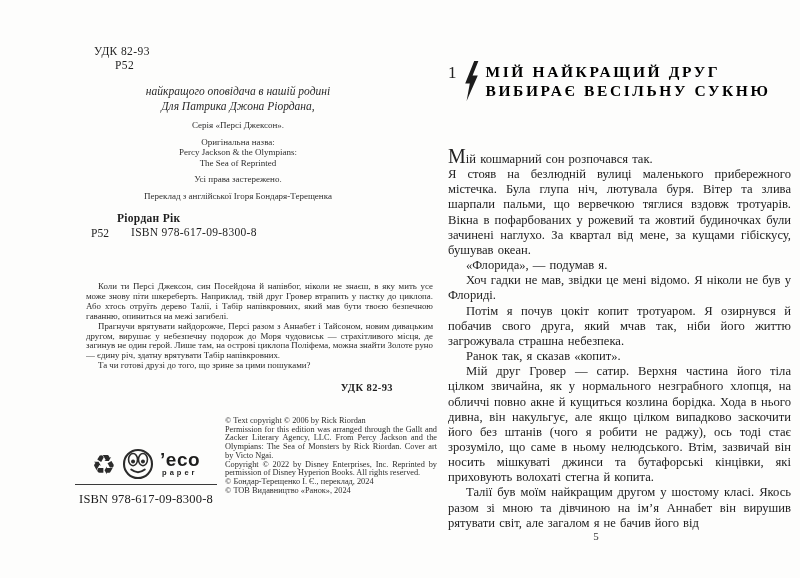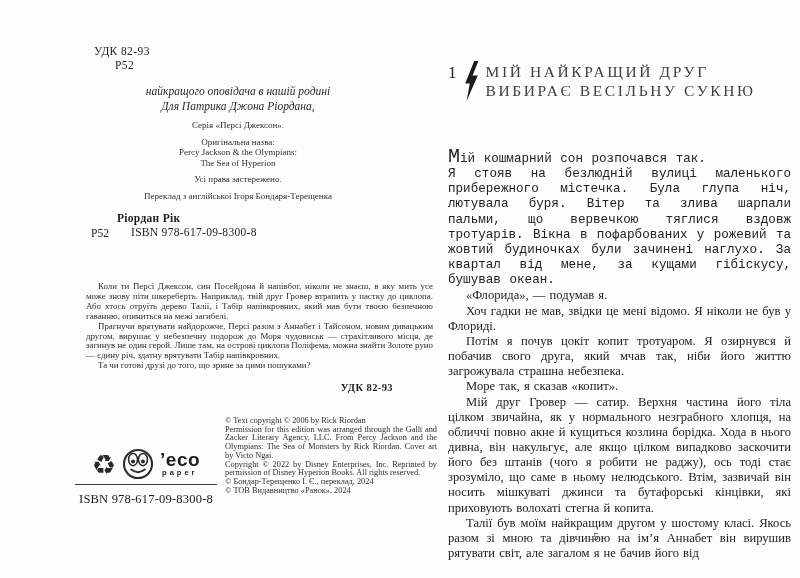--- a/index.html
+++ b/index.html
@@ -52,27 +52,27 @@
     font-size: 8.6px; line-height: 10.5px; color: #2b2b2b; }
   .isbn-bottom { margin-top: 7px; font-size: 12.5px; letter-spacing: .2px; color: #1a1a1a; }
 
   .copyright-col { position: absolute; top: 417px; left: 197px; width: 212px;
     font-size: 8.3px; line-height: 8.7px; text-align: justify; color: #2d2d2d; }
 
   
   .chapter-head { position: absolute; top: 61px; left: 28px; display: flex; align-items: flex-start; }
   .ch-num { font-size: 17px; line-height: 20px; margin-top: 2px; color: #222; }
   .bolt { margin: 0 7px 0 7px; }
-  .ch-title { font-size: 15.5px; line-height: 18.5px; letter-spacing: 2.6px; color: #404040; margin-top: 2px; }
+  .ch-title { font-size: 15.5px; line-height: 18.5px; letter-spacing: 2.6px; color: #000000; margin-top: 2px; font-weight: bold; }
 
   .body-text { position: absolute; top: 149px; left: 28px; width: 343px;
     font-size: 12.6px; line-height: 15.15px; text-align: justify; color: #222;
     word-spacing: 1px; }
   .body-text p { text-indent: 18px; }
-  .body-text p.opening, .body-text p.noindent { text-indent: 0; font-family: Liberation Mono, monospace; }
+  .body-text p.opening, .body-text p.noindent { text-indent: 0; }
   .body-text p.opening::first-letter { font-size: 20px; }
 
   .page-number { position: absolute; top: 530px; left: 0; width: 352px; text-align: center;
     font-size: 11px; color: #333; }
 </style>
 </head>
 <body>
 
 <div class="page page-left">
 
@@ -84,21 +84,21 @@
   <div class="dedication">
     <div>найкращого оповідача в нашій родині</div>
     <div>Для Патрика Джона Ріордана,</div>
   </div>
 
   <div class="series-block">
     <div class="grp">Серія «Персі Джексон».</div>
     <div class="grp">
       <div>Оригінальна назва:</div>
       <div>Percy Jackson &amp; the Olympians:</div>
-      <div>The Sea of Hyperion</div>
+      <div>The Sea of Reprinted</div>
     </div>
     <div class="grp">Усі права застережено.</div>
     <div>Переклад з англійської Ігоря Бондаря-Терещенка</div>
   </div>
 
   <div class="catalog">
     <div class="author-heading">Ріордан Рік</div>
     <div class="catalog-row">
       <span class="code">Р52</span>
     </div>
@@ -155,20 +155,20 @@
       <div>ВИБИРАЄ ВЕСІЛЬНУ СУКНЮ</div>
     </div>
   </div>
 
   <div class="body-text">
     <p class="opening">Мій кошмарний сон розпочався так.</p>
     <p class="noindent">Я стояв на безлюдній вулиці маленького прибережного містечка. Була глупа ніч, лютувала буря. Вітер та злива шарпали пальми, що вервечкою тяглися вздовж тротуарів. Вікна в пофарбованих у рожевий та жовтий будиночках були зачинені наглухо. За квартал від мене, за кущами гібіскусу, бушував океан.</p>
     <p>«Флорида», — подумав я.</p>
     <p>Хоч гадки не мав, звідки це мені відомо. Я ніколи не був у Флориді.</p>
     <p>Потім я почув цокіт копит тротуаром. Я озирнувся й побачив свого друга, який мчав так, ніби його життю загрожувала страшна небезпека.</p>
-    <p>Море так, я сказав «копит».</p>
+    <p>Ранок так, я сказав «копит».</p>
     <p>Мій друг Гровер — сатир. Верхня частина його тіла цілком звичайна, як у нормального незграбного хлопця, на обличчі повно акне й кущиться козлина борідка. Хода в нього дивна, він накульгує, але якщо цілком випадково заскочити його без штанів (чого я робити не раджу), ось тоді стає зрозуміло, що саме в ньому нелюдського. Втім, зазвичай він носить мішкуваті джинси та бутафорські кінцівки, які приховують волохаті стегна й копита.</p>
     <p>Талії був моїм найкращим другом у шостому класі. Якось разом зі мною та дівчиною на ім’я Аннабет він вирушив рятувати світ, але загалом я не бачив його від</p>
   </div>
 
   <div class="page-number">5</div>
 
 </div>
 
 </body></html>

